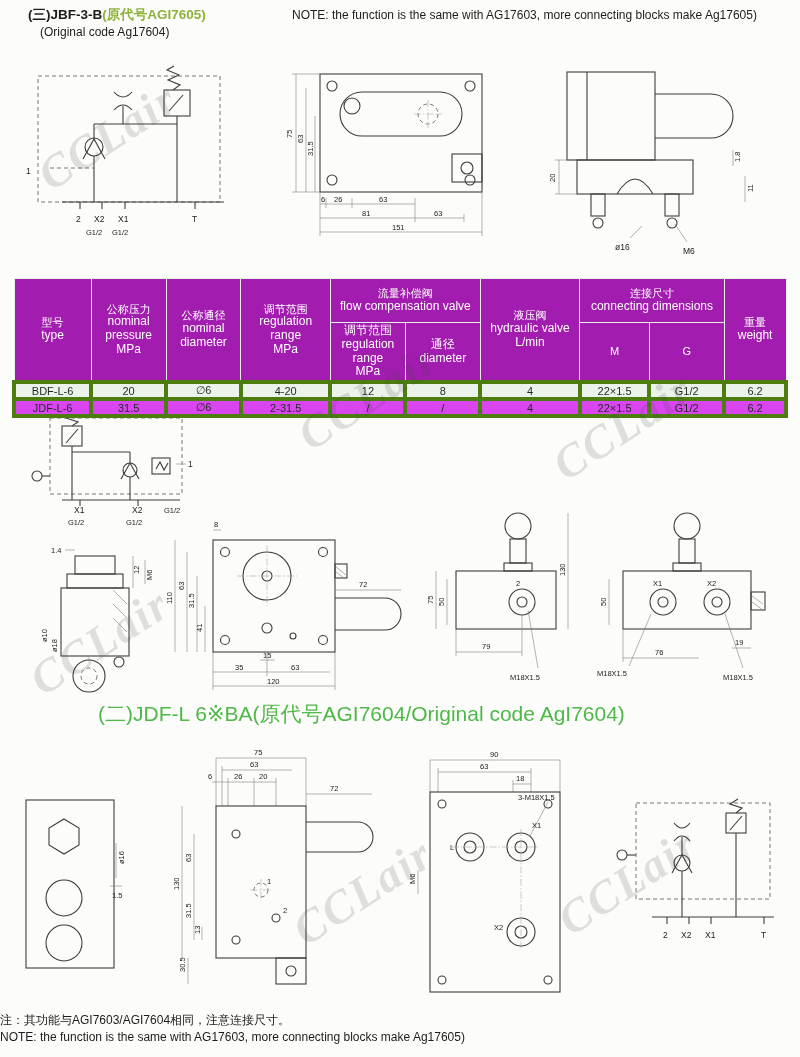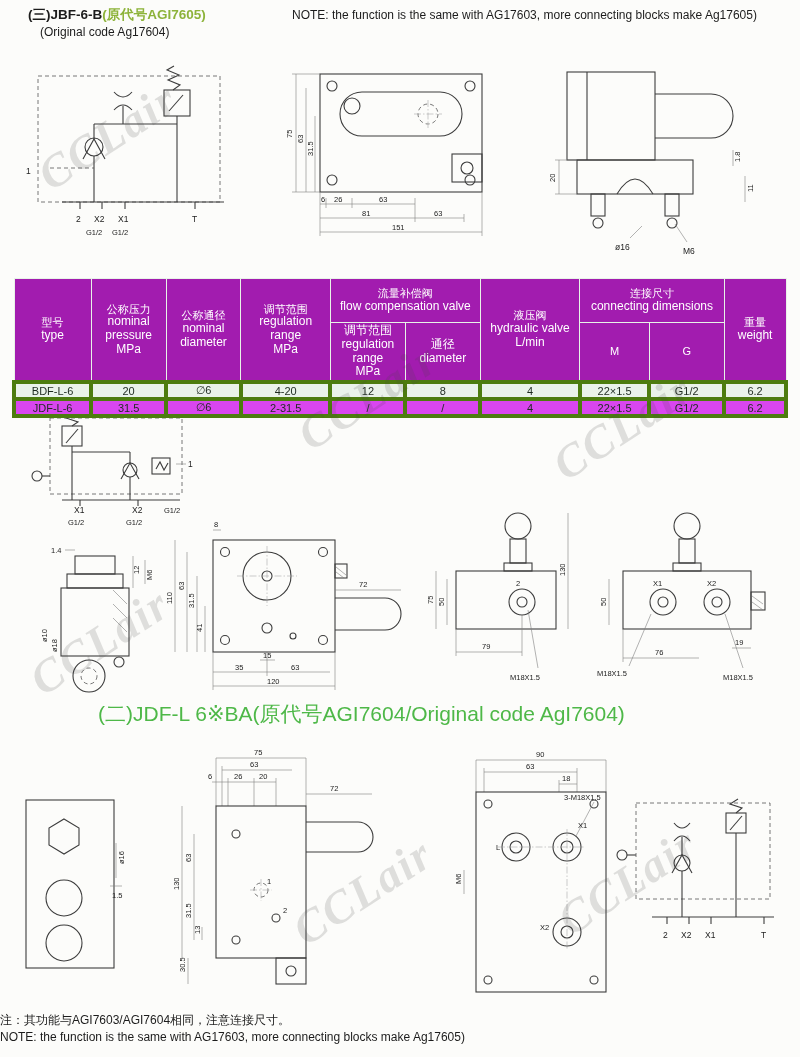--- a/index.html
+++ b/index.html
@@ -42,21 +42,21 @@
 <div class="page">
 
   <div class="wm" style="left:30px;top:110px">CCLair</div>
   <div class="wm" style="left:290px;top:370px">CCLair</div>
   <div class="wm" style="left:545px;top:400px">CCLair</div>
   <div class="wm" style="left:22px;top:615px">CCLair</div>
   <div class="wm" style="left:285px;top:865px">CCLair</div>
   <div class="wm" style="left:550px;top:855px">CCLair</div>
 
   <div class="hdr-title">
-    <span>(三)JBF-6-B</span><span class="code">(原代号AGI7605)</span>
+    <span>(三)JBF-3-B</span><span class="code">(原代号AGI7605)</span>
   </div>
   <div class="hdr-sub">(Original code Ag17604)</div>
   <div class="hdr-note">
     <div>NOTE: the function is the same with AG17603, more connecting blocks make Ag17605)</div>
   </div>
 
   <div class="fig" style="left:22px;top:62px;width:215px;height:200px">
     <svg viewBox="0 0 215 200">
       <g>
         <rect class="dsh" x="16" y="14" width="182" height="126"></rect>
@@ -463,21 +463,21 @@
       <text transform="rotate(-90 7 140)" x="7" y="140" class="sm">130</text>
       <text transform="rotate(-90 19 112)" x="19" y="112" class="sm">63</text>
       <text transform="rotate(-90 19 168)" x="19" y="168" class="sm">31.5</text>
       <text transform="rotate(-90 28 184)" x="28" y="184" class="sm">13</text>
       <text transform="rotate(-90 13 222)" x="13" y="222" class="sm">30.5</text>
       <text x="95" y="134" class="sm">1</text>
       <text x="111" y="163" class="sm">2</text>
     </svg>
   </div>
 
-  <div class="fig" style="left:454px;top:752px;width:175px;height:250px">
+  <div class="fig" style="left:408px;top:752px;width:175px;height:250px">
     <svg viewBox="0 0 175 250">
       <g>
         <line class="t" x1="22" y1="8" x2="152" y2="8"></line>
         <line class="t" x1="30" y1="20" x2="123" y2="20"></line>
         <line class="t" x1="105" y1="32" x2="123" y2="32"></line>
         <line class="t" x1="22" y1="8" x2="22" y2="40"></line>
         <line class="t" x1="152" y1="8" x2="152" y2="40"></line>
         <line class="t" x1="123" y1="16" x2="123" y2="40"></line>
         <line class="t" x1="30" y1="16" x2="30" y2="40"></line>
         <line class="t" x1="105" y1="28" x2="105" y2="40"></line>

